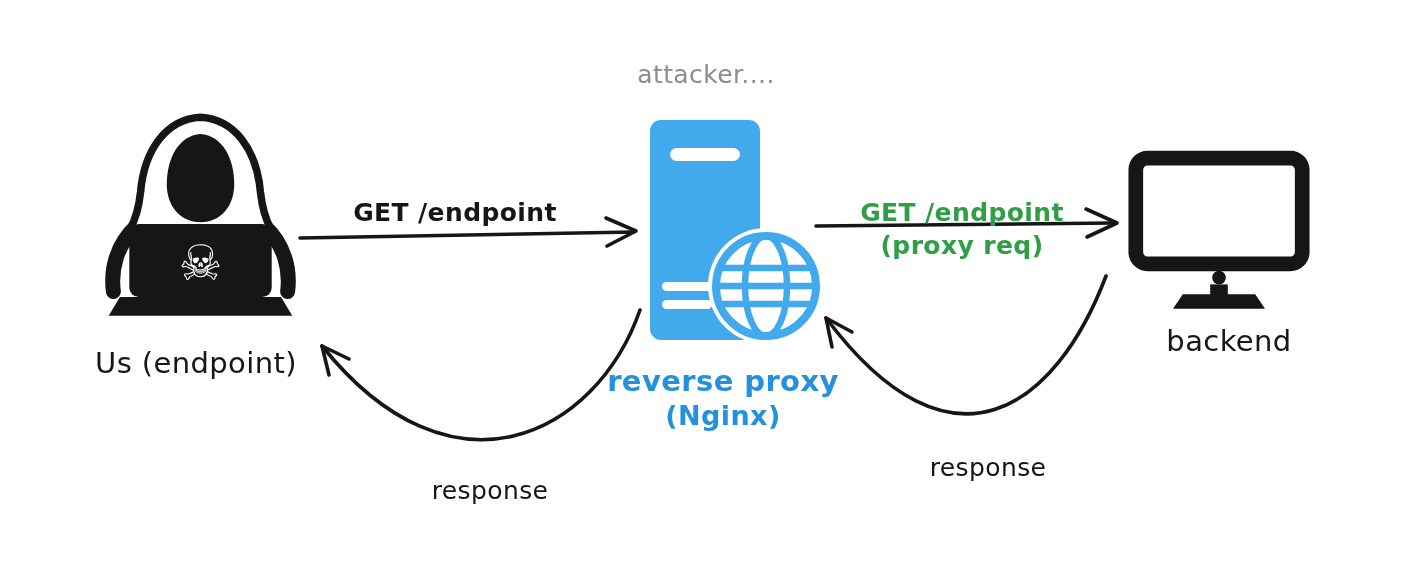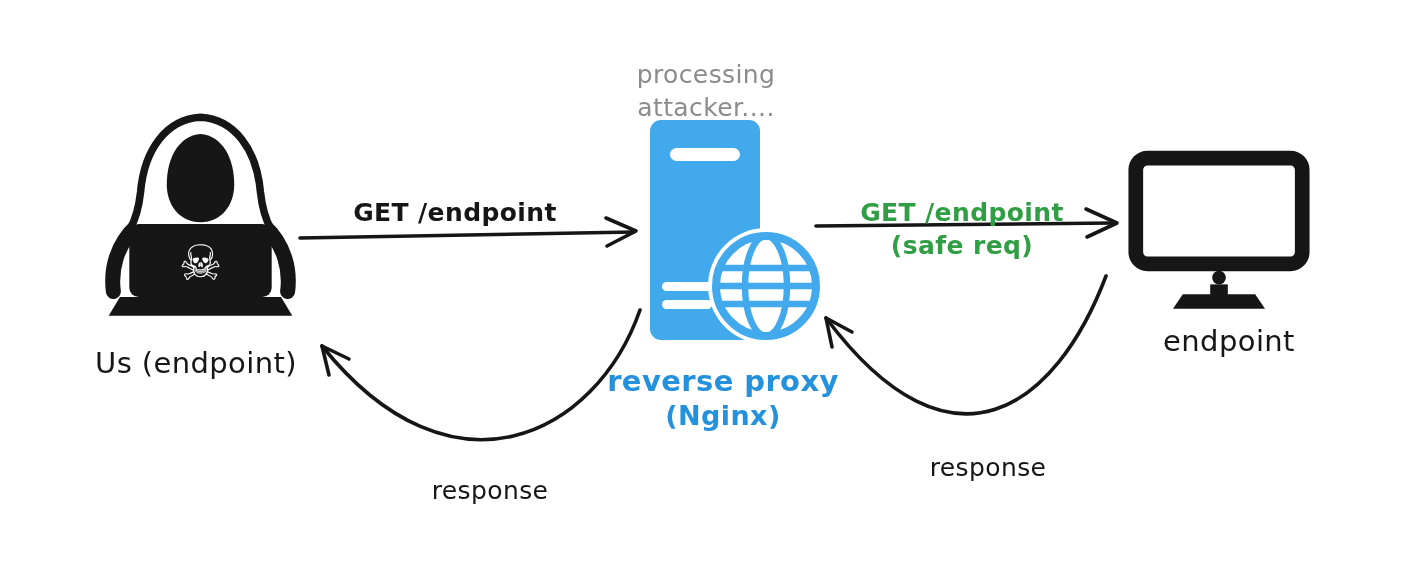--- a/index.html
+++ b/index.html
@@ -92,36 +92,35 @@
   <svg class="icon" style="left:1126px;top:150px;width:186px;height:165px" viewBox="0 0 190 168">
     <g>
       <rect class="ink-stroke" x="10" y="8" width="170" height="108" rx="12" fill="#ffffff" stroke-width="15"></rect>
       <circle class="ink-fill" cx="95" cy="130" r="7"></circle>
       <rect class="ink-fill" x="86" y="137" width="18" height="11"></rect>
       <path class="ink-fill" d="M58 147 L132 147 L142 162 L48 162 Z"></path>
     </g>
   </svg>
 
   <div class="label lbl-gray fs-25 two-line" style="left:706px;top:58px">
-    <div>processing</div>
     <div>attacker....</div>
   </div>
 
   <div class="label lbl-black lbl-bold fs-25" style="left:455px;top:198px">GET /endpoint</div>
 
   <div class="label lbl-green fs-25 two-line" style="left:962px;top:196px">
     <div>GET /endpoint</div>
-    <div>(safe req)</div>
+    <div>(proxy req)</div>
   </div>
 
   <div class="label lbl-black fs-29" style="left:196px;top:346px">Us (endpoint)</div>
 
   <div class="label lbl-blue fs-29" style="left:723px;top:364px">reverse proxy</div>
 
   <div class="label lbl-blue fs-27" style="left:723px;top:400px">(Nginx)</div>
 
-  <div class="label lbl-black fs-29" style="left:1229px;top:324px">endpoint</div>
+  <div class="label lbl-black fs-29" style="left:1229px;top:324px">backend</div>
 
   <div class="label lbl-black fs-25" style="left:988px;top:453px">response</div>
 
   <div class="label lbl-black fs-25" style="left:490px;top:476px">response</div>
 
 </div>
 
 </body></html>

